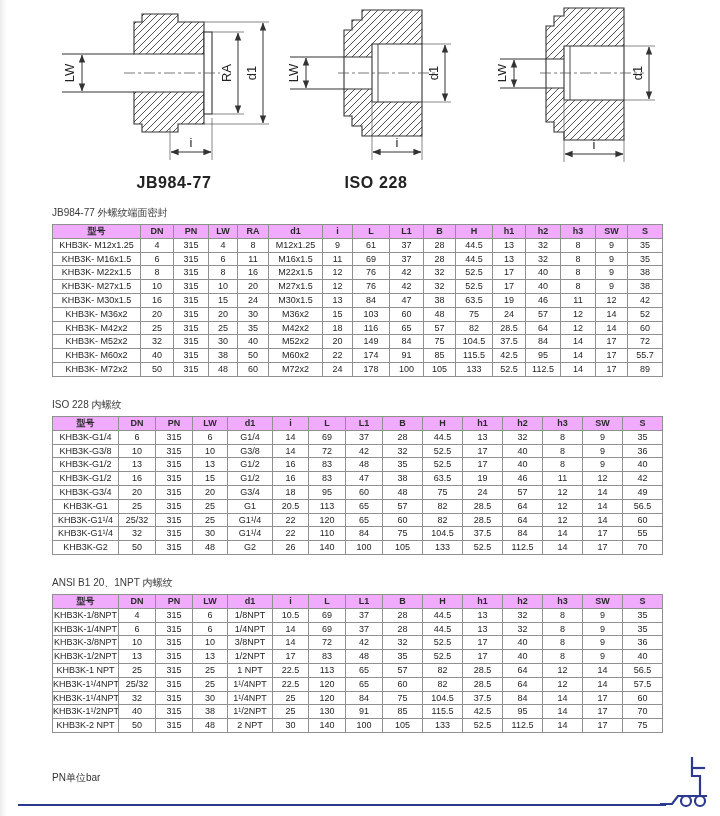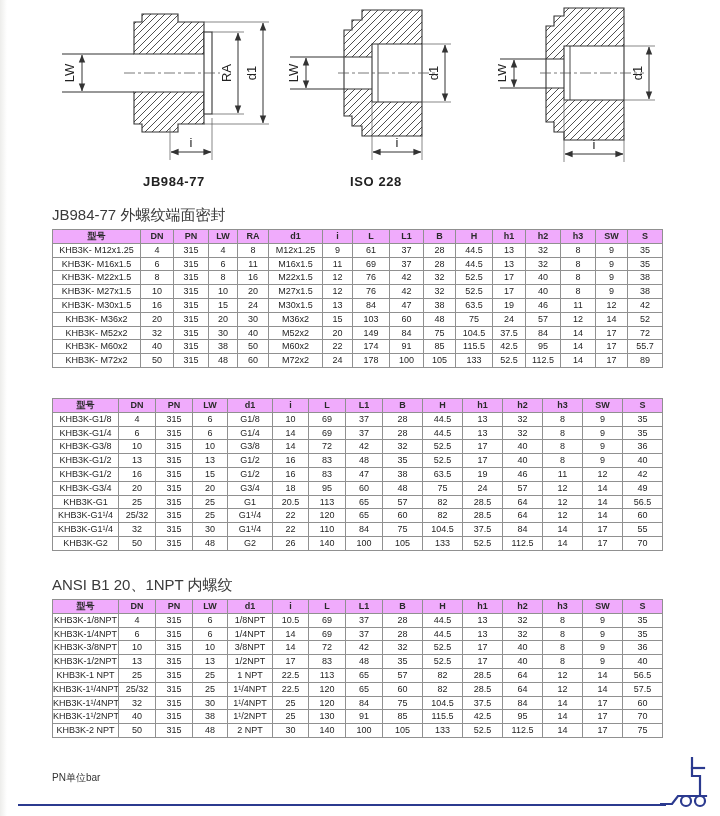--- a/index.html
+++ b/index.html
@@ -5,25 +5,25 @@
   html,body{margin:0;padding:0;background:#ffffff;}
   .page{
     position:relative; width:720px; height:816px; overflow:hidden;
     background:#ffffff; color:#222;
     font-family:"Liberation Sans", sans-serif;
   }
   .scan-edge{position:absolute;left:0;top:0;width:7px;height:816px;
     background:linear-gradient(to right,#ededeb,#ffffff);}
   
   .figure{position:absolute;top:2px;text-align:center;}
-  .fig-caption{font-weight:bold;font-size:13px;letter-spacing:.6px;color:#222;margin-top:2px;}
+  .fig-caption{font-weight:bold;font-size:16px;letter-spacing:.6px;color:#222;margin-top:2px;}
   .fig-draw{display:block;margin:0 auto;}
   
   .tbl-section{position:absolute;left:52px;width:612px;}
-  .tbl-title{font-size:15px;color:#3a3a3a;margin:0 0 4px 0;}
+  .tbl-title{font-size:10px;color:#3a3a3a;margin:0 0 4px 0;}
   table.spec{border-collapse:collapse;table-layout:fixed;width:610px;}
   table.spec th, table.spec td{
     border:1px solid #909090; text-align:center; vertical-align:middle;
     font-size:9px; line-height:12.8px; height:12.8px; padding:0; overflow:hidden;
     white-space:nowrap; color:#1e1e1e;
   }
   table.spec th{background:#f0abfc;font-weight:bold;color:#2a2a2a;}
   .footer-note{position:absolute;left:52px;top:771px;font-size:10px;color:#333;}
   .accent-line{position:absolute;left:18px;top:804px;width:648px;height:2px;}
   .corner-logo{position:absolute;left:660px;top:746px;}
@@ -286,20 +286,38 @@
             <td>60</td>
             <td>48</td>
             <td>75</td>
             <td>24</td>
             <td>57</td>
             <td>12</td>
             <td>14</td>
             <td>52</td>
           </tr>
           <tr>
+            <td>KHB3K- M42x2</td>
+            <td>25</td>
+            <td>315</td>
+            <td>25</td>
+            <td>35</td>
+            <td>M42x2</td>
+            <td>18</td>
+            <td>116</td>
+            <td>65</td>
+            <td>57</td>
+            <td>82</td>
+            <td>28.5</td>
+            <td>64</td>
+            <td>12</td>
+            <td>14</td>
+            <td>60</td>
+          </tr>
+          <tr>
             <td>KHB3K- M52x2</td>
             <td>32</td>
             <td>315</td>
             <td>30</td>
             <td>40</td>
             <td>M52x2</td>
             <td>20</td>
             <td>149</td>
             <td>84</td>
             <td>75</td>
@@ -344,20 +362,21 @@
             <td>112.5</td>
             <td>14</td>
             <td>17</td>
             <td>89</td>
           </tr>
         </tbody>
     </table>
   </div>
 
   <div class="tbl-section" style="top:398px;">
+    <div class="tbl-title">ISO 228 内螺纹</div>
     <table class="spec">
       <colgroup>
         <col style="width:66px">
           <col style="width:37px">
           <col style="width:37px">
           <col style="width:35px">
         <col style="width:45px">
           <col style="width:36px">
           <col style="width:37px">
           <col style="width:37px">
@@ -383,37 +402,20 @@
             <th>H</th>
             <th>h1</th>
             <th>h2</th>
             <th>h3</th>
             <th>SW</th>
             <th>S</th>
           </tr>
         </thead>
       <tbody>
           <tr>
-            <td>KHB3K-G1/8</td>
-            <td>4</td>
-            <td>315</td>
-            <td>6</td>
-            <td>G1/8</td>
-            <td>10</td>
-            <td>69</td>
-            <td>37</td>
-            <td>28</td>
-            <td>44.5</td>
-            <td>13</td>
-            <td>32</td>
-            <td>8</td>
-            <td>9</td>
-            <td>35</td>
-          </tr>
-          <tr>
             <td>KHB3K-G1/4</td>
             <td>6</td>
             <td>315</td>
             <td>6</td>
             <td>G1/4</td>
             <td>14</td>
             <td>69</td>
             <td>37</td>
             <td>28</td>
             <td>44.5</td>

